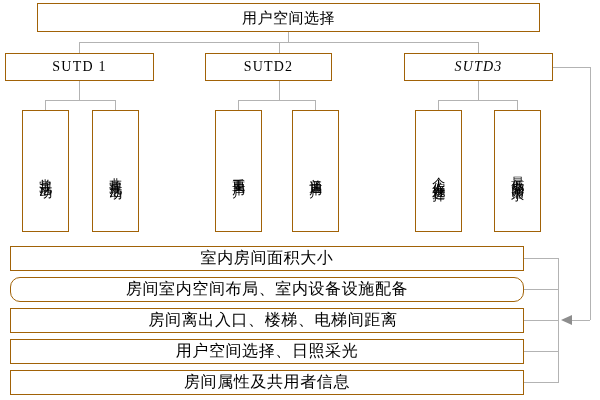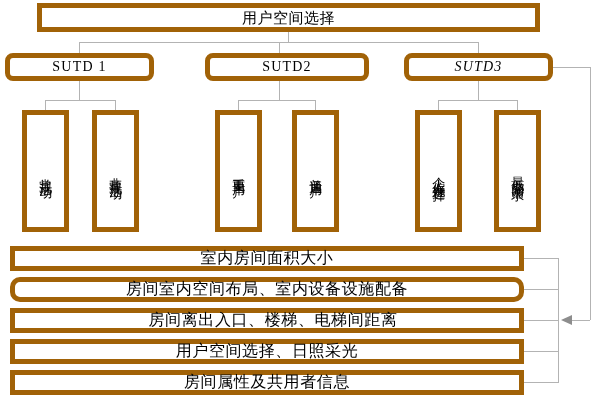--- a/index.html
+++ b/index.html
@@ -13,21 +13,21 @@
   #diagram {
     position: relative;
     width: 600px;
     height: 400px;
     background: #ffffff;
     overflow: hidden;
   }
   .box {
     position: absolute;
     box-sizing: border-box;
-    border: 5px solid #a16207;
+    border: 1px solid #a16207;
     background: #ffffff;
     display: flex;
     align-items: center;
     justify-content: center;
     color: #000000;
     line-height: 1.18;
   }
   
   .box.root {
     left: 37px;
@@ -38,24 +38,23 @@
     font-family: "Liberation Sans", "DejaVu Sans", sans-serif;
     letter-spacing: 0.5px;
   }
   
   .box.sutd {
     top: 53px;
     height: 28px;
     font-size: 14px;
     font-family: "Liberation Serif", "DejaVu Serif", serif;
     letter-spacing: 1.2px;
-    border-radius: 8px;
   }
   .box.sutd1 { left: 5px;   width: 149px; }
-  .box.sutd2 { left: 205px; width: 164px; }
+  .box.sutd2 { left: 205px; width: 127px; }
   .box.sutd3 { left: 404px; width: 149px; font-style: italic; }
 
   
   .box.leaf {
     top: 110px;
     height: 122px;
     width: 47px;
     font-size: 13px;
     font-family: "Liberation Sans", "DejaVu Sans", sans-serif;
     writing-mode: vertical-rl;

